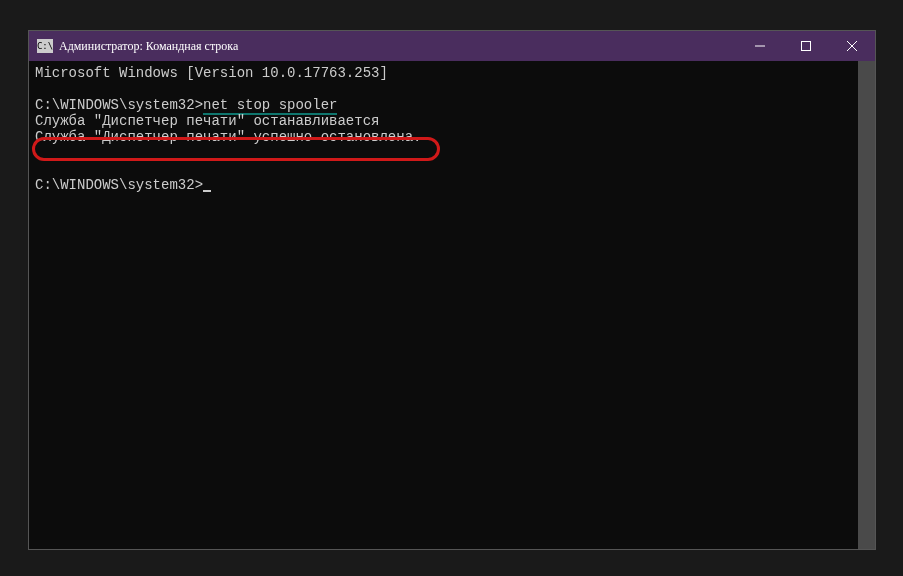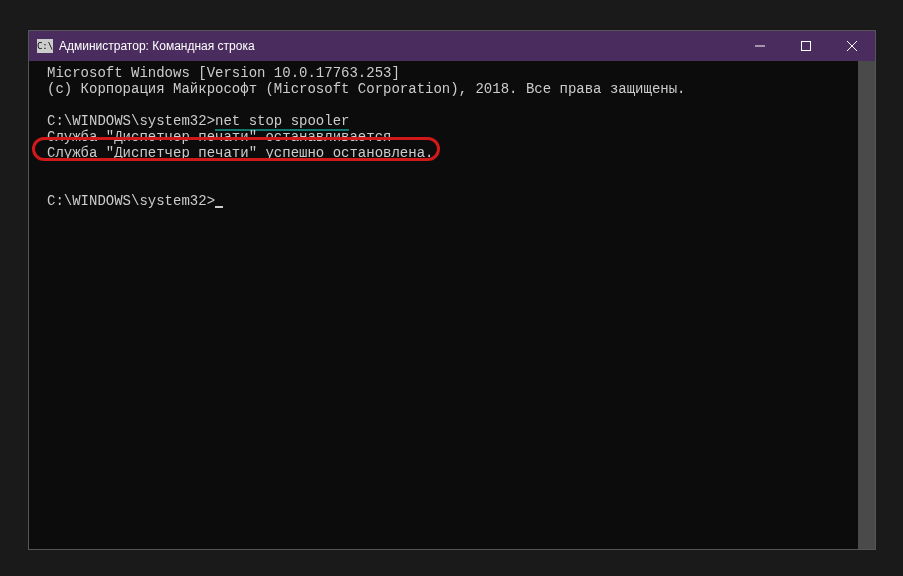--- a/index.html
+++ b/index.html
@@ -44,42 +44,42 @@
       background: #ccc;
       display: flex;
       align-items: center;
       justify-content: center;
       font-size: 9px;
       color: #000;
       font-family: monospace;
     }
     .titlebar-text {
       color: #fff;
-      font-family: Liberation Sans, sans-serif;
+      font-family: Liberation Serif, serif;
       font-size: 12px;
     }
     .window-controls {
       display: flex;
       height: 100%;
     }
     .win-btn {
       width: 46px;
       height: 100%;
       display: flex;
       align-items: center;
       justify-content: center;
       color: #fff;
       font-family: 'Segoe UI Symbol', sans-serif;
       font-size: 10px;
       cursor: pointer;
     }
     .terminal-content {
       flex: 1;
       background: #0c0c0c;
-      padding: 4px 18px;
+      padding: 4px 6px;
       font-family: 'Consolas', 'Courier New', monospace;
       font-size: 14px;
       line-height: 16px;
       color: #cccccc;
       position: relative;
       overflow: hidden;
     }
     .scrollbar {
       position: absolute;
       right: 0;
@@ -144,21 +144,20 @@
       <div class="win-btn close">
         <svg width="10" height="10" viewBox="0 0 10 10">
             <line x1="0" y1="0" x2="10" y2="10" stroke="#fff" stroke-width="1"></line>
             <line x1="10" y1="0" x2="0" y2="10" stroke="#fff" stroke-width="1"></line>
           </svg>
       </div>
     </div>
   </div>
   <div class="terminal-content">
     <div class="term-line">Microsoft Windows [Version 10.0.17763.253]</div>
-    <div class="term-line">(c) Корпорация Майкрософт (Microsoft Corporation), 2018. Все права защищены.</div>
     <div class="term-line">&nbsp;</div>
     <div class="term-line"><span>C:\WINDOWS\system32&gt;</span><span class="underline-red">net stop spooler</span></div>
     <div class="term-line">Служба "Диспетчер печати" останавливается</div>
     <div class="term-line">Служба "Диспетчер печати" успешно остановлена.</div>
     <div class="term-line">&nbsp;</div>
     <div class="term-line">&nbsp;</div>
     <div class="term-line"><span>C:\WINDOWS\system32&gt;</span><span class="cursor"></span></div>
     <div class="red-ring ring-main"></div>
   </div>
   <div class="scrollbar">

